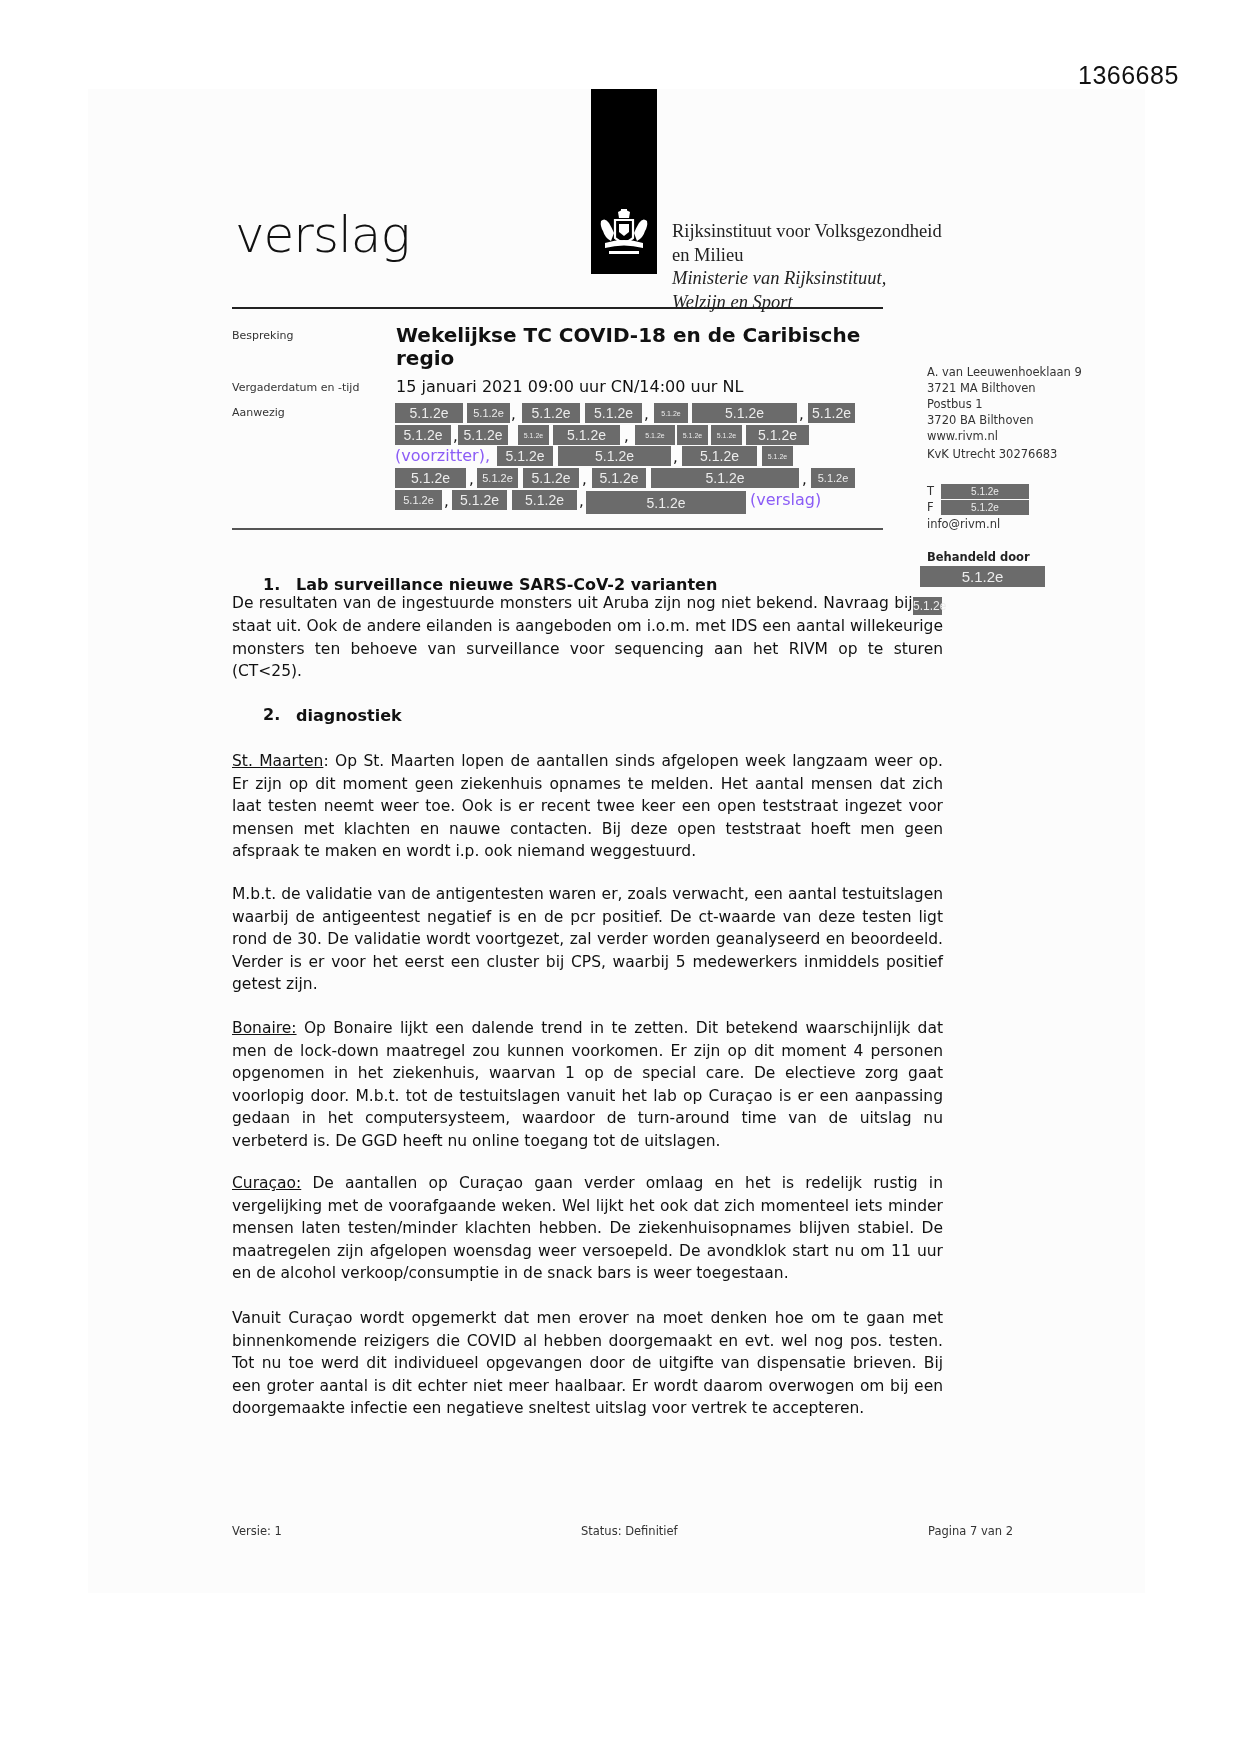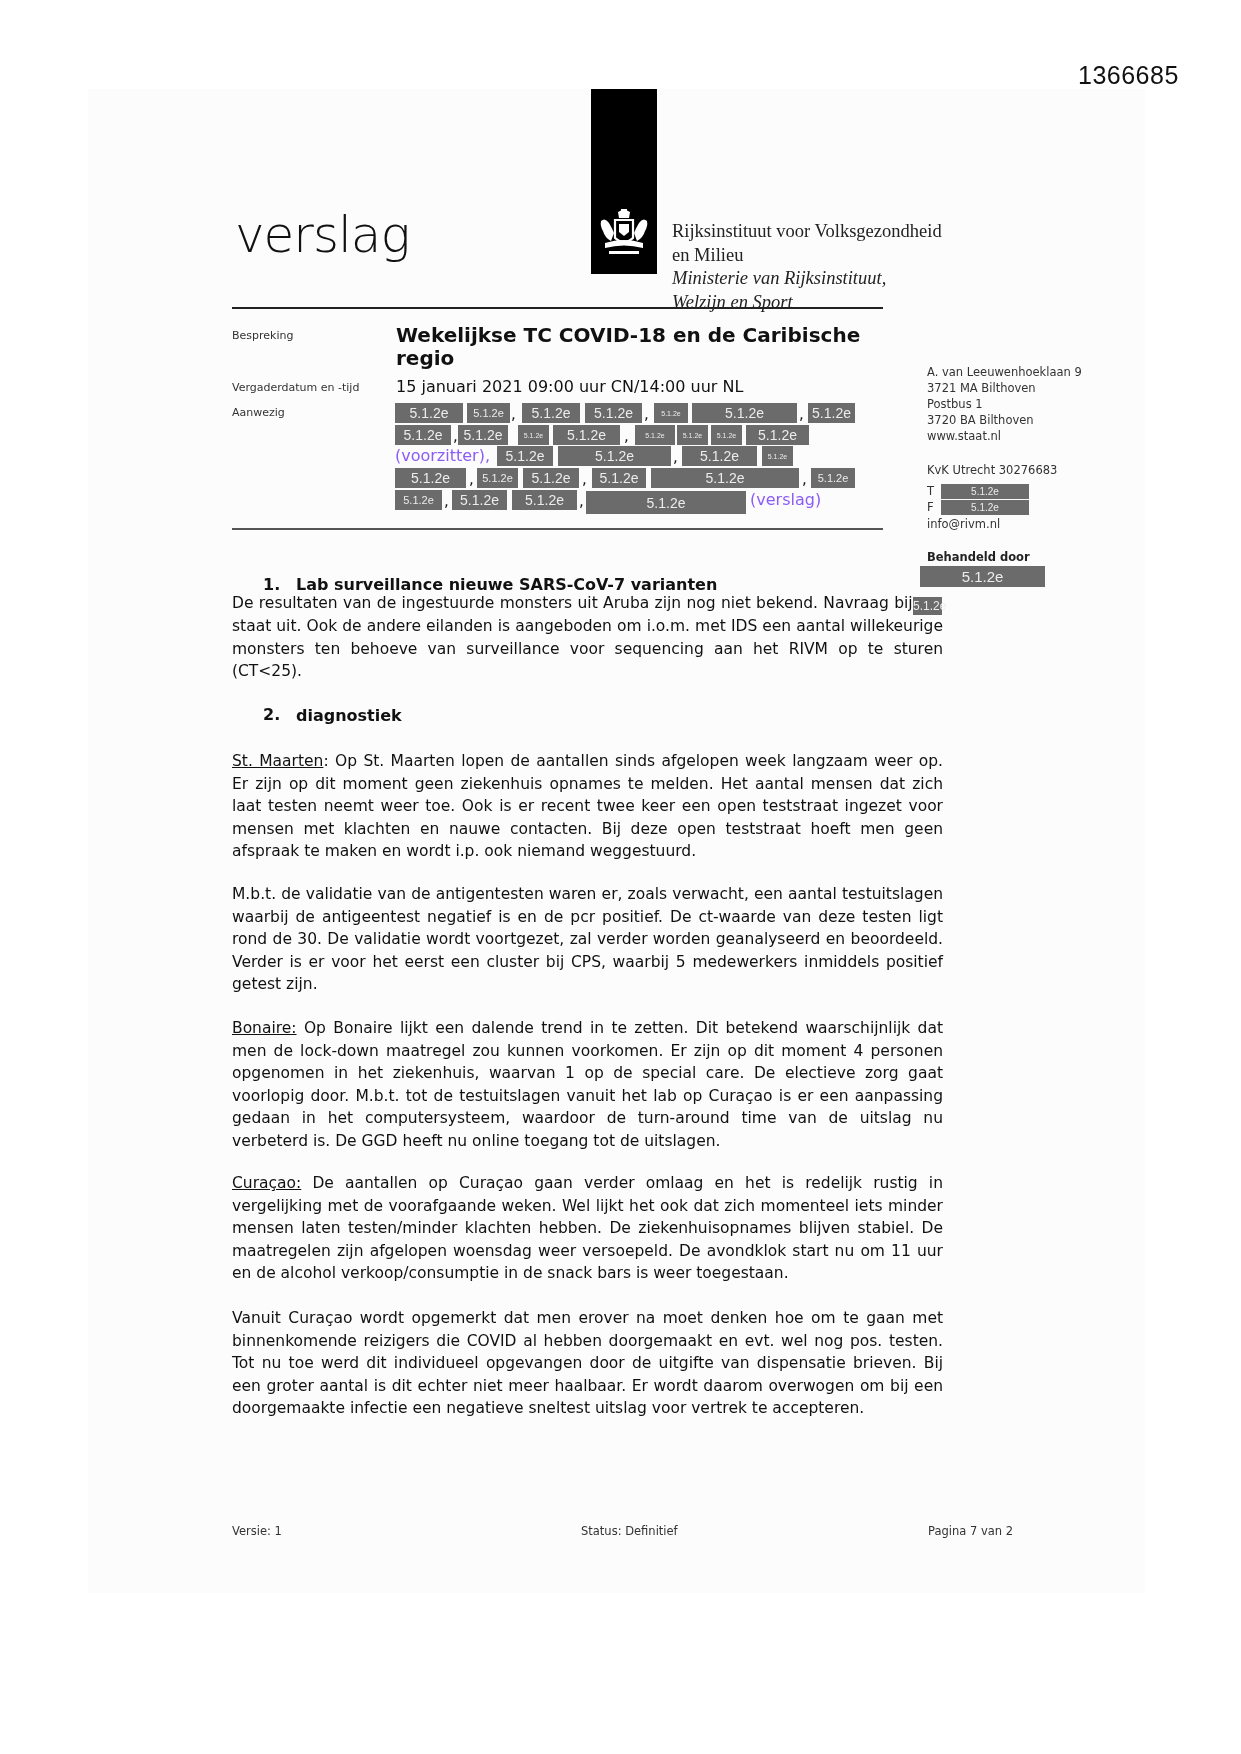--- a/index.html
+++ b/index.html
@@ -120,33 +120,33 @@
   <span class="aw-text" style="left:750px; top:490px;">(verslag)</span>
 </div>
 
 <div class="abs rule" style="left:232px; top:528px; width:651px; background:#555;"></div>
 
 <div class="abs addr" style="top:364px;">
   <div>A. van Leeuwenhoeklaan 9</div>
   <div>3721 MA Bilthoven</div>
   <div>Postbus 1</div>
   <div>3720 BA Bilthoven</div>
-  <div>www.staat.nl</div>
-  <div style="margin-top:18px;">KvK Utrecht 30276683</div>
+  <div>www.rivm.nl</div>
+  <div style="margin-top:2px;">KvK Utrecht 30276683</div>
 </div>
 <div class="abs addr" style="top:483px;">T</div>
 <div class="red xs" style="left:941px; top:484px; width:88px; height:15px; font-size:10px;">5.1.2e</div>
 <div class="abs addr" style="top:499px;">F</div>
 <div class="red xs" style="left:941px; top:500px; width:88px; height:15px; font-size:10px;">5.1.2e</div>
 <div class="abs addr" style="top:516px;">info@rivm.nl</div>
 <div class="abs behandeld">Behandeld door</div>
 <div class="red" style="left:920px; top:566px; width:125px; height:21px; font-size:15px;">5.1.2e</div>
 
 <div class="abs h" style="left:263px; top:575px;">1.</div>
-<div class="abs h" style="left:296px; top:575px;">Lab surveillance nieuwe SARS-CoV-7 varianten</div>
+<div class="abs h" style="left:296px; top:575px;">Lab surveillance nieuwe SARS-CoV-2 varianten</div>
 <div class="abs body" style="top:592px;"><span>De resultaten van de ingestuurde monsters uit Aruba zijn nog niet bekend. Navraag bij</span> <span class="inl-red">5.1.2e</span> <span>staat uit. Ook de andere eilanden is aangeboden om i.o.m. met IDS een aantal willekeurige monsters ten behoeve van surveillance voor sequencing aan het RIVM op te sturen (CT&lt;25).</span></div>
 
 <div class="abs h" style="left:263px; top:705px;">2.</div>
 <div class="abs h" style="left:296px; top:705px; line-height:22.5px;">
   <div>diagnostiek</div>
 </div>
 
 <div class="abs body" style="top:750px;"><u>St. Maarten</u><span>: Op St. Maarten lopen de aantallen sinds afgelopen week langzaam weer op. Er zijn op dit moment geen ziekenhuis opnames te melden. Het aantal mensen dat zich laat testen neemt weer toe. Ook is er recent twee keer een open teststraat ingezet voor mensen met klachten en nauwe contacten. Bij deze open teststraat hoeft men geen afspraak te maken en wordt i.p. ook niemand weggestuurd.</span></div>
 
 <div class="abs body" style="top:883px;">M.b.t. de validatie van de antigentesten waren er, zoals verwacht, een aantal testuitslagen waarbij de antigeentest negatief is en de pcr positief. De ct-waarde van deze testen ligt rond de 30. De validatie wordt voortgezet, zal verder worden geanalyseerd en beoordeeld. Verder is er voor het eerst een cluster bij CPS, waarbij 5 medewerkers inmiddels positief getest zijn.</div>

